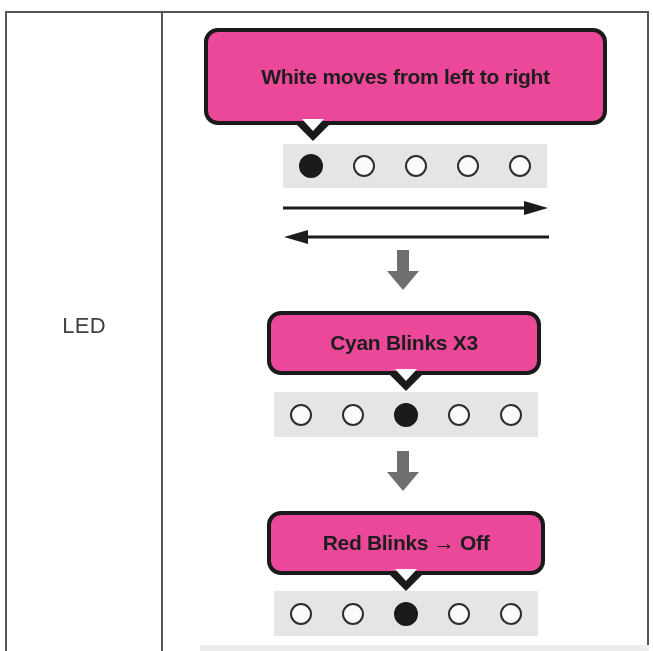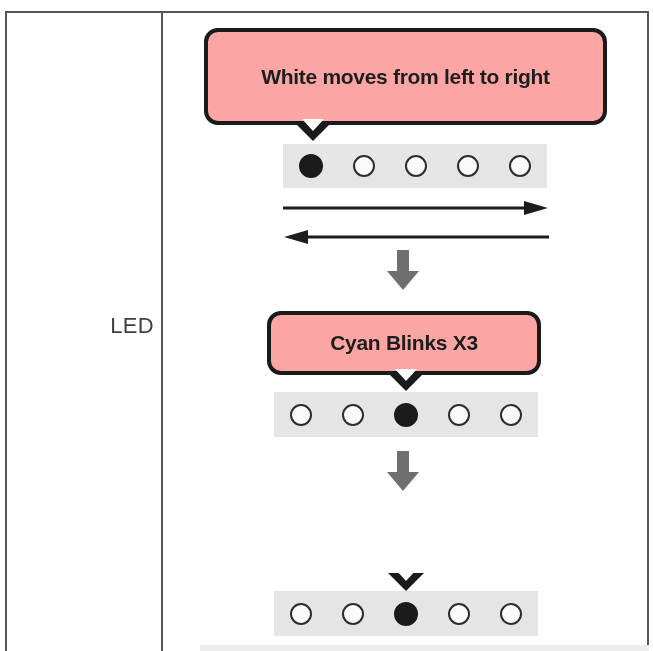--- a/index.html
+++ b/index.html
@@ -28,33 +28,32 @@
   }
   .label-cell {
     position: absolute;
     left: 7px; top: 0;
     width: 154px; height: 651px;
     display: flex;
     flex-direction: column;
     align-items: center;
     justify-content: center;
     gap: 17px;
-    padding-left: 48px;
   }
   .label-cell span {
     font-size: 22px;
     font-weight: 400;
     color: var(--label-text, #3f3f3f);
     letter-spacing: 0.3px;
   }
   
   .bubble {
     position: absolute;
     box-sizing: border-box;
-    background: #fca5a5;
+    background: #ec4899;
     border: 4px solid var(--bubble-border, #1a1a1a);
     border-radius: 14px;
     display: flex;
     flex-direction: column;
     align-items: center;
     justify-content: center;
     z-index: 1;
   }
   .bubble span {
     font-size: 21px;
@@ -185,20 +184,23 @@
       <div class="led on"></div>
       <div class="led"></div>
       <div class="led"></div>
     </div>
 
   <svg class="down-arrow down-2" width="32" height="41">
     <rect class="fillpart" x="10" y="0" width="12" height="23"></rect>
     <polygon class="fillpart" points="0,21 32,21 16,40"></polygon>
   </svg>
 
+  <div class="bubble bubble-3">
+    <span>Red Blinks → Off</span>
+  </div>
   <div class="tail-black t3"></div>
   <div class="tail-white t3"></div>
 
   <div class="led-strip strip-3">
       <div class="led"></div>
       <div class="led"></div>
       <div class="led on"></div>
       <div class="led"></div>
       <div class="led"></div>
     </div>

